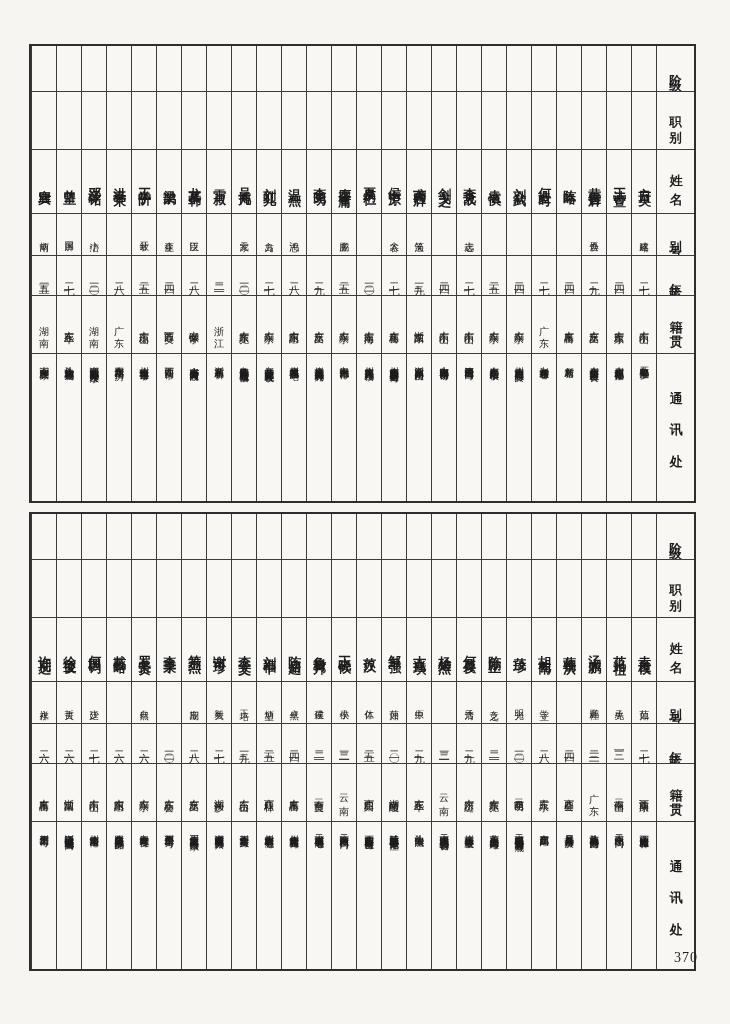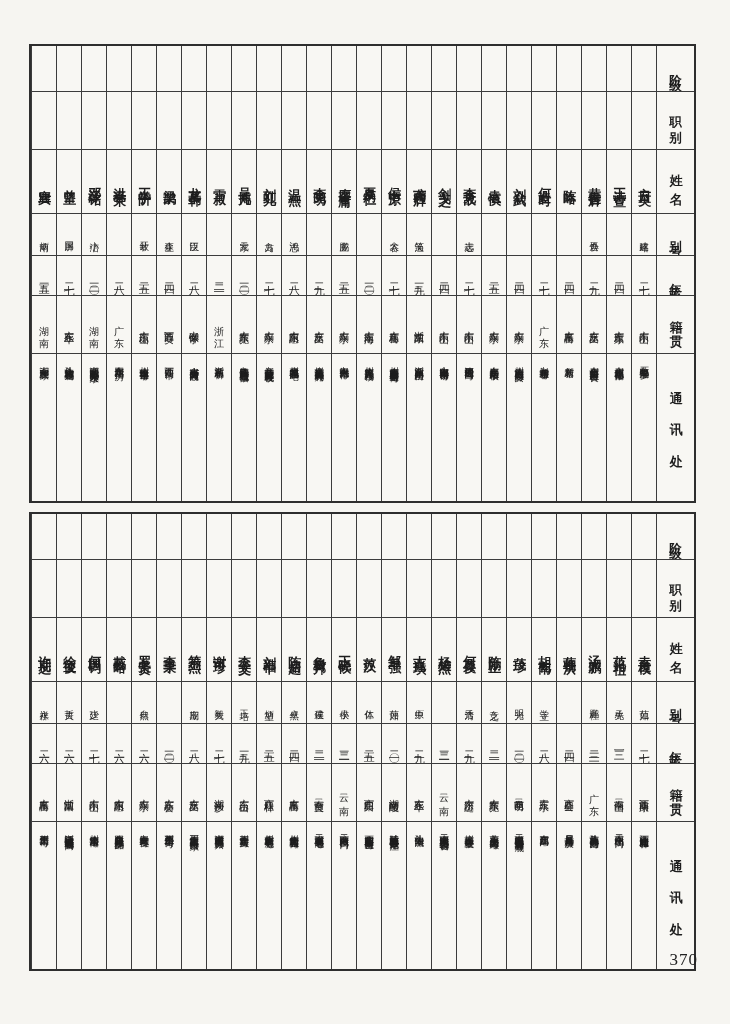--- a/index.html
+++ b/index.html
@@ -61,21 +61,21 @@
   .h-cell.r-rank-grade span{letter-spacing:5px;font-size:12.5px;}
   .h-cell.r-rank-duty span{letter-spacing:14px;font-size:12.5px;}
   .h-cell.r-name span{letter-spacing:18px;}
   .h-cell.r-alias span{letter-spacing:5px;font-size:12.5px;}
   .h-cell.r-age span{letter-spacing:3px;font-size:12.5px;}
   .h-cell.r-native-place span{letter-spacing:14px;}
   .h-cell.r-address span{letter-spacing:32px;}
   .page-number{
     position:absolute;top:950px;right:32px;
     font-family:"Liberation Serif",serif;
-    font-size:17px;color:#222;
+    font-size:14px;color:#222;
     letter-spacing:1px;
   }
 </style>
 </head>
 <body>
 
 <div class="page">
   <div id="table-top" class="rtable">
       <div class="col header-col">
         <div class="cell h-cell r-rank-grade">

